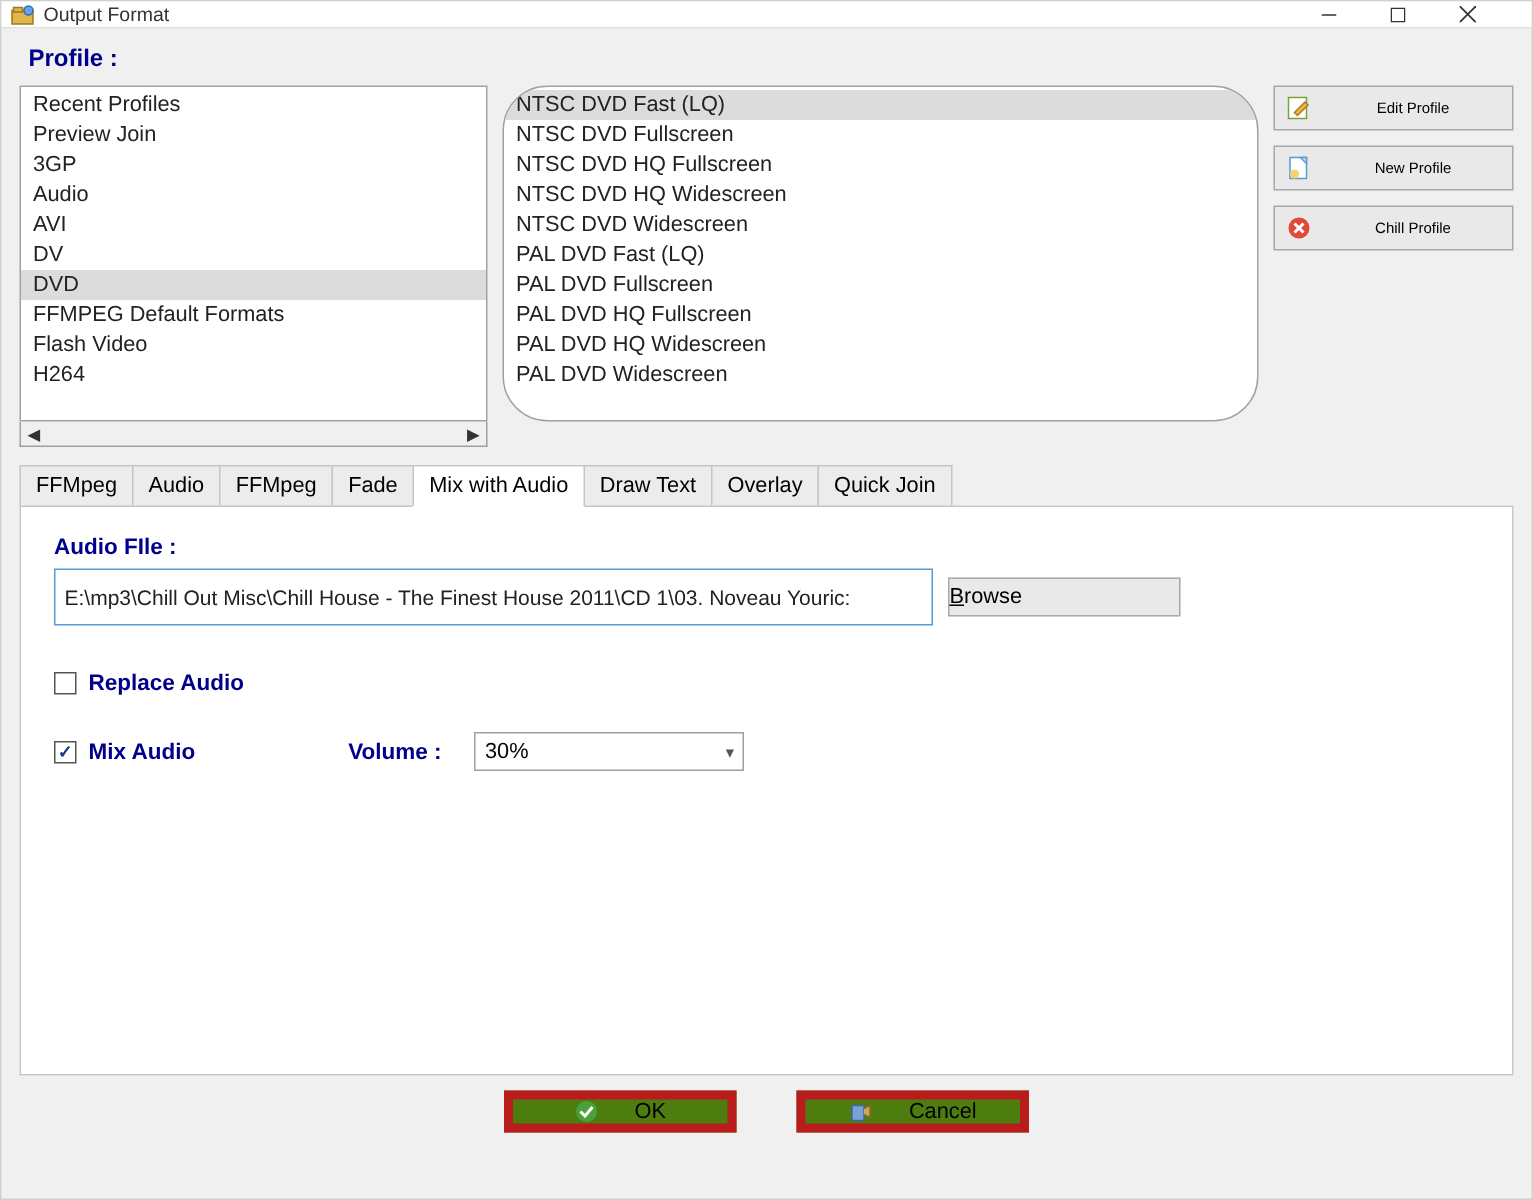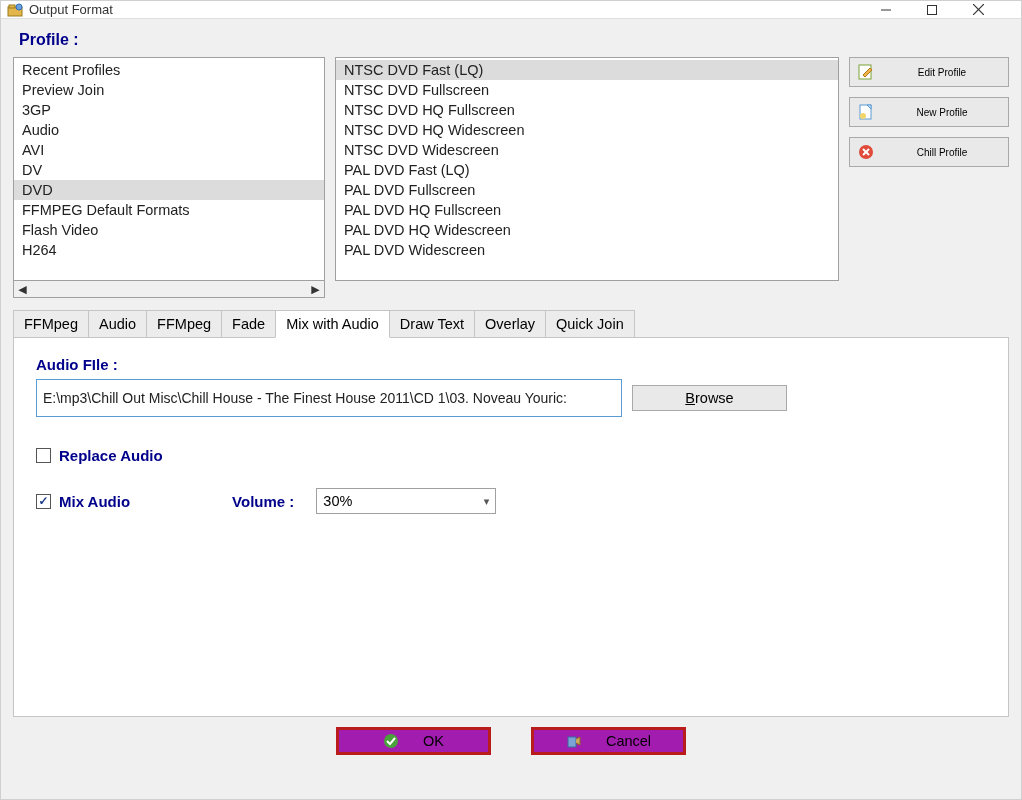--- a/index.html
+++ b/index.html
@@ -10,54 +10,54 @@
   .titlebar .title { flex: 0 0 auto; color: #333; font-size: 13px; }
   .titlebar .spacer { flex: 1; }
   .titlebar .ctrl { width: 46px; height: 30px; display:flex; align-items:center; justify-content:center; color:#333; }
 
   .client { flex:1; display:flex; flex-direction:column; padding: 8px 12px 6px 12px; }
   .section-label { color: #00008b; font-weight: bold; font-size: 16px; margin: 4px 0 8px 6px; }
 
   .top-row { display:flex; gap:10px; align-items:flex-start; }
   .listbox-wrap { width: 312px; }
   .listbox { height: 224px; border:1px solid #a0a0a0; background:#fff; overflow-y:scroll; overflow-x:hidden; position:relative; }
-  .listbox.l2 { flex:1; }
+  .listbox.l2 { flex:1;border-radius:30px; }
   .listbox ul { list-style:none; margin:0; padding: 2px 0; }
   .listbox li { padding: 2px 8px; white-space:nowrap; cursor:default; color:#222; }
   .listbox li.sel { background:#dcdcdc; }
   .hscroll { height:17px; border:1px solid #a0a0a0; border-top:none; background:#f0f0f0; display:flex; align-items:center; }
   .hscroll .arr { width:17px; height:15px; display:flex; align-items:center; justify-content:center; color:#333; font-size:11px; }
   .hscroll .track { flex:1; }
 
   .side-buttons { width: 160px; display:flex; flex-direction:column; gap:10px; }
   .pbtn { height:30px; border:1px solid #a9a9a9; background:#e9e9e9; display:flex; align-items:center; padding:0 8px; gap:10px; cursor:default; }
   .pbtn .lbl { flex:1; text-align:center; font-size:10px; }
   .pbtn .ic { width:16px; height:16px; display:flex; align-items:center; justify-content:center; }
 
   .tabs-row { display:flex; margin-top: 12px; }
   .tab { padding: 5px 10px; border:1px solid #c5c5c5; background:#ececec; margin-right:-1px; cursor:default; font-size:14.5px; position:relative; }
   .tab.active { background:#fff; border-bottom:1px solid #fff; z-index:2; }
   .tab-panel { border:1px solid #c5c5c5; background:#fff; margin-top:-1px; height: 380px; padding: 18px 22px; position:relative; }
 
   .field-label { color:#00008b; font-weight:bold; font-size:15px; margin-bottom:6px; }
   .fileinput-row { display:flex; gap:10px; align-items:center; }
   .textinput { flex:0 0 586px; height:26px; border:1px solid #5a9bd4; background:#fff; padding:18px 6px; font-size:14px; color:#222; }
-  .browse-btn { width:155px; height:26px; border:1px solid #a9a9a9; background:#e9e9e9; text-align:center; line-height:24px; cursor:default; }
+  .browse-btn { width:155px; height:26px; border:1px solid #a9a9a9; background:#e9e9e9; text-align:left; line-height:24px; cursor:default; }
 
   .chk-row { margin-top: 30px; display:flex; align-items:center; gap:8px; }
   .chk { width:15px; height:15px; border:1px solid #555; background:#fff; display:flex; align-items:center; justify-content:center; font-size:12px; color:#1a3a8a; font-weight:bold; line-height:1; }
   .chk-label { color:#00008b; font-weight:bold; font-size:15px; }
 
   .mix-row { margin-top: 24px; display:flex; align-items:center; gap:8px; }
   .vol-label { color:#00008b; font-weight:bold; font-size:15px; margin-left: 94px; margin-right: 14px; }
   .combo { width:180px; height:26px; border:1px solid #a0a0a0; background:#fff; display:flex; align-items:center; padding:0 6px; justify-content:space-between; }
   .combo .caret { font-size:11px; color:#555; }
 
   .bottom-row { display:flex; justify-content:center; gap:40px; padding: 10px 0 4px 0; }
-  .bbtn { width:155px; height:28px; border:3px solid #b91c1c; background:#a21caf; display:flex; align-items:center; justify-content:center; gap:24px; cursor:default; }
+  .bbtn { width:155px; height:28px; border:6px solid #b91c1c; background:#4d7c0f; display:flex; align-items:center; justify-content:center; gap:24px; cursor:default; }
   .bbtn .ic { width:16px; height:16px; display:flex; align-items:center; justify-content:center; }
 
   .underline-char { text-decoration: underline; }
 </style>
 </head>
 <body>
 
 <div class="window">
   <div class="titlebar">
     <span class="icon-slot">

